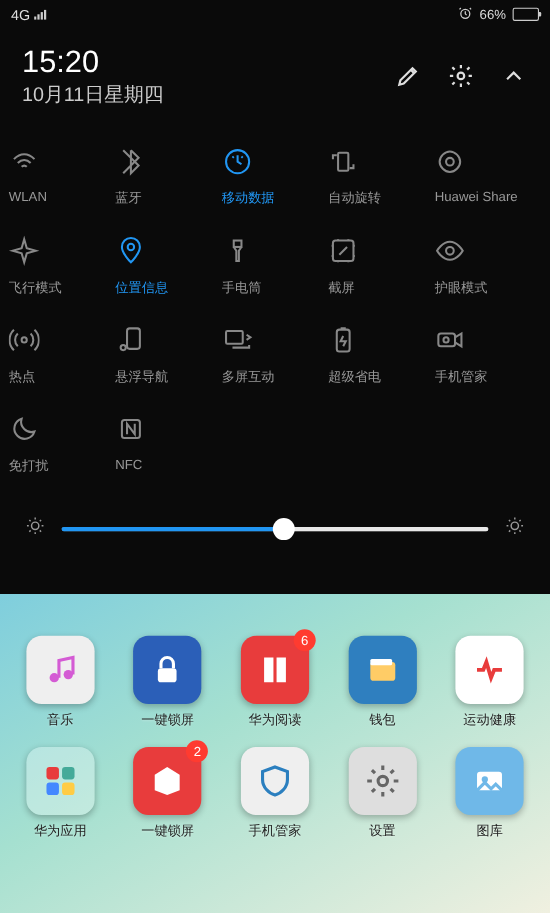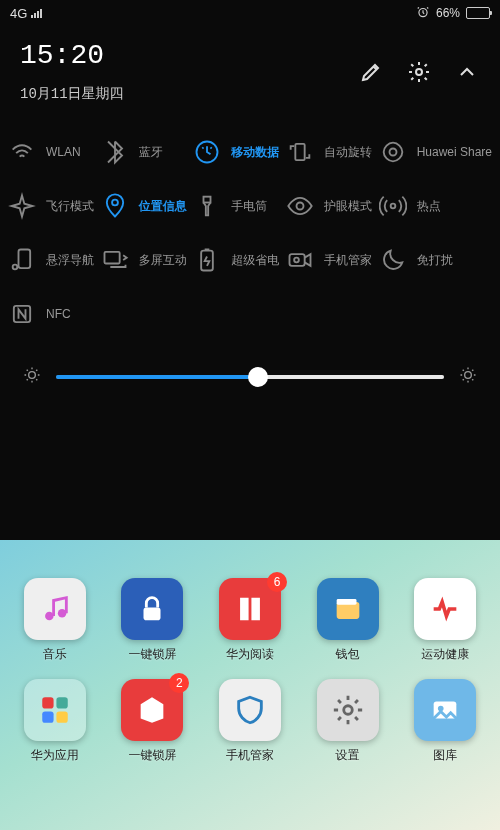--- a/index.html
+++ b/index.html
@@ -26,39 +26,38 @@
   .battery {
     width: 24px; height: 12px; border: 1px solid #ccc; border-radius: 2px; position: relative;
   }
   .battery::after { content: ''; position: absolute; right: -3px; top: 3px; width: 2px; height: 4px; background: #ccc; border-radius: 0 1px 1px 0; }
   .battery-fill { height: 100%; width: 66%; background: #ccc; }
   .panel-header {
     display: flex;
     justify-content: space-between;
     align-items: center;
     padding: 14px 20px 8px 20px;
-    font-family: Liberation Mono, monospace;
   }
   .time-block { display: flex; flex-direction: column; }
   .time { font-size: 28px; font-weight: 400; }
-  .date { font-size: 14px; color: #ccc; margin-top: 14px; }
+  .date { font-size: 18px; color: #ccc; margin-top: 2px; }
   .header-icons { display: flex; gap: 22px; align-items: center; }
   .header-icon { width: 26px; height: 26px; display: flex; align-items: center; justify-content: center; color: #ddd; cursor: pointer; }
   .hicon svg { width: 24px; height: 24px; stroke: #ddd; fill: none; stroke-width: 2; }
   .tiles {
     display: grid;
     grid-template-columns: repeat(5, 1fr);
     gap: 24px 0;
     padding: 26px 8px 16px 8px;
   }
   .tile {
-    display: flex; align-items: center; justify-content: flex-start;
+    display: flex; flex-direction: column; align-items: flex-start; justify-content: flex-start;
     gap: 10px; cursor: pointer; color: #999;
   }
-  .tile.active { color: #2196f3; font-weight: bold; }
+  .tile.active { color: #2196f3; }
   .tile.active .tile-icon svg { stroke: #2196f3; }
   .tile-icon { height: 30px; display: flex; align-items: center; justify-content: center; }
   .tile-icon svg { width: 28px; height: 28px; stroke: #888; fill: none; stroke-width: 1.6; }
   .tile-label { font-size: 12px; color: inherit; white-space: nowrap; }
   .slider-row {
     display: flex; align-items: center; gap: 14px; padding: 20px 22px 22px 22px;
   }
   .sun { width: 20px; height: 20px; stroke: #999; fill: none; stroke-width: 1.6; }
   .slider {
     flex: 1; height: 4px; background: #555; border-radius: 2px; position: relative;
@@ -212,20 +211,29 @@
       <div class="tile-label">位置信息</div>
     </div>
     <div class="tile">
       <div class="tile-icon">
         <svg viewBox="0 0 24 24">
           <rect x="9" y="4" width="6" height="5"></rect>
           <path d="M9 9l2 3v8h2v-8l2-3"></path>
         </svg>
       </div>
       <div class="tile-label">手电筒</div>
+    </div>
+    <div class="tile">
+      <div class="tile-icon">
+        <svg viewBox="0 0 24 24">
+          <rect x="4" y="4" width="16" height="16" rx="2"></rect>
+          <path d="M8 4v-1M16 4v-1M4 8h-1M4 16h-1M20 8h1M20 16h1M8 20v1M16 20v1M15 9l-6 6"></path>
+        </svg>
+      </div>
+      <div class="tile-label">截屏</div>
     </div>
     <div class="tile">
       <div class="tile-icon">
         <svg viewBox="0 0 24 24">
           <path d="M2 12s4-7 10-7 10 7 10 7-4 7-10 7-10-7-10-7z"></path>
           <circle cx="12" cy="12" r="3"></circle>
         </svg>
       </div>
       <div class="tile-label">护眼模式</div>
     </div>

